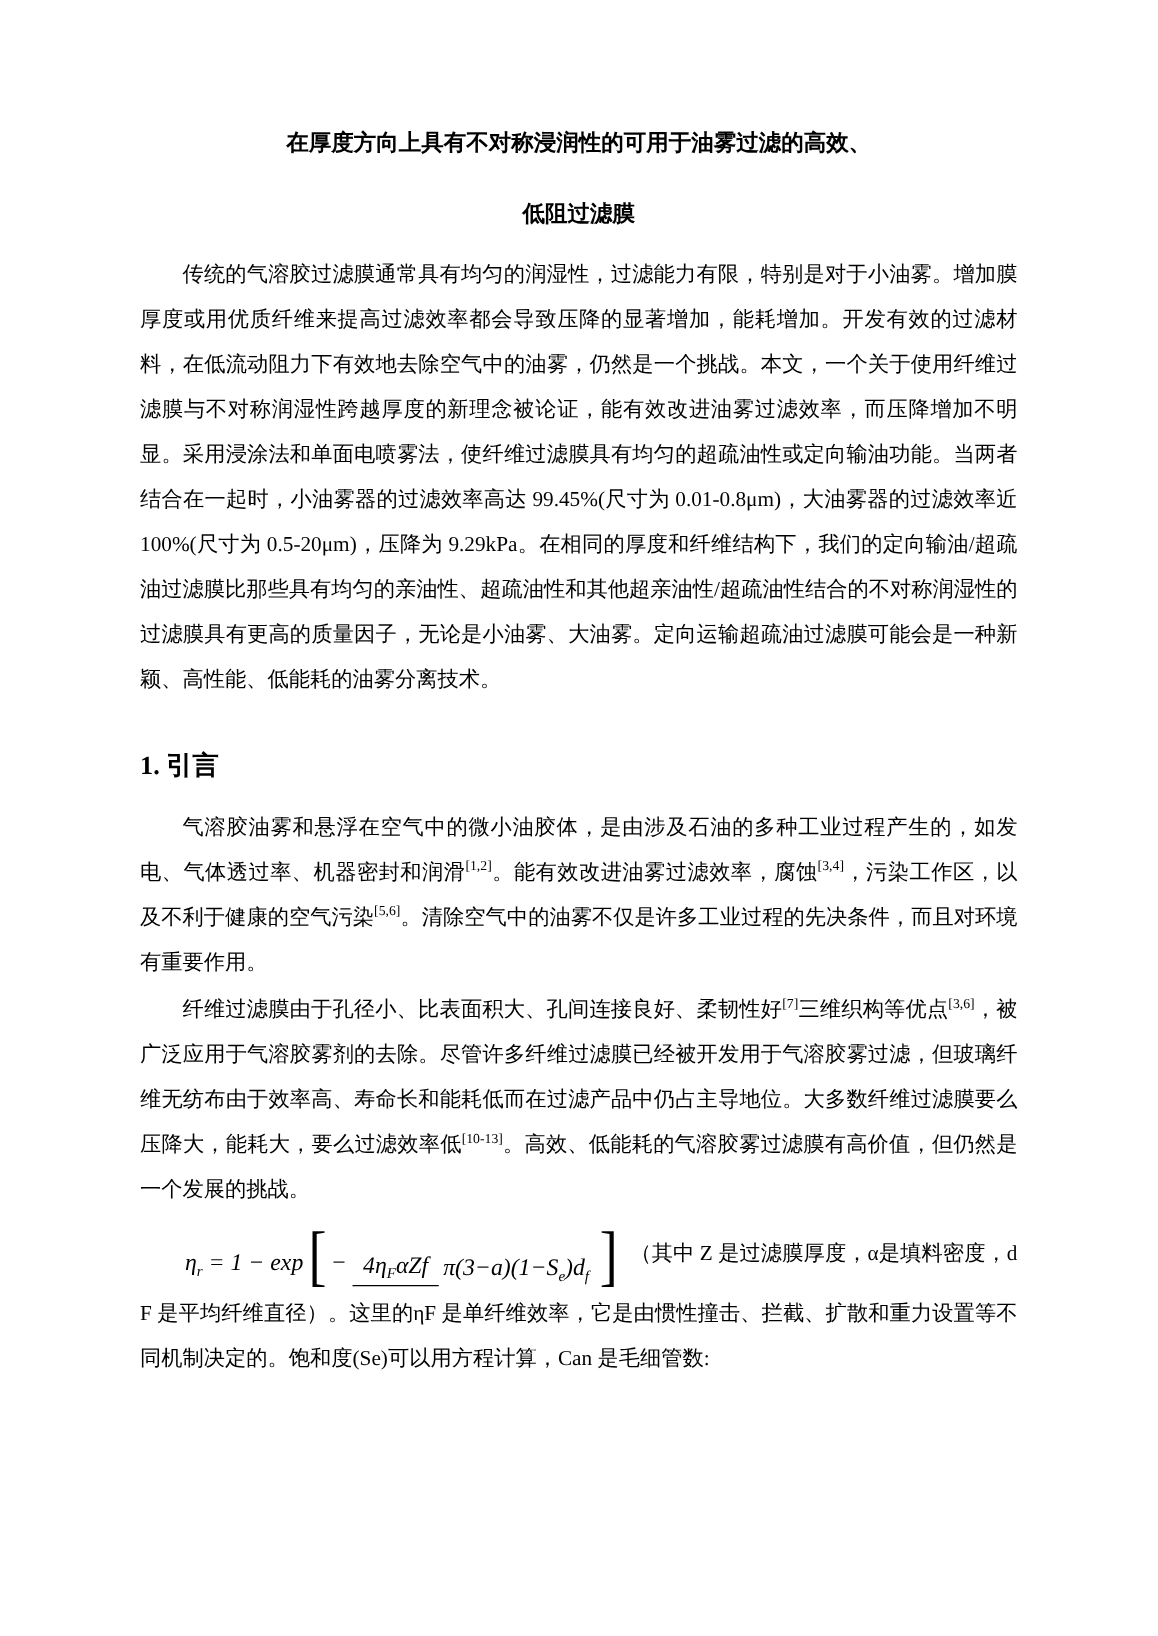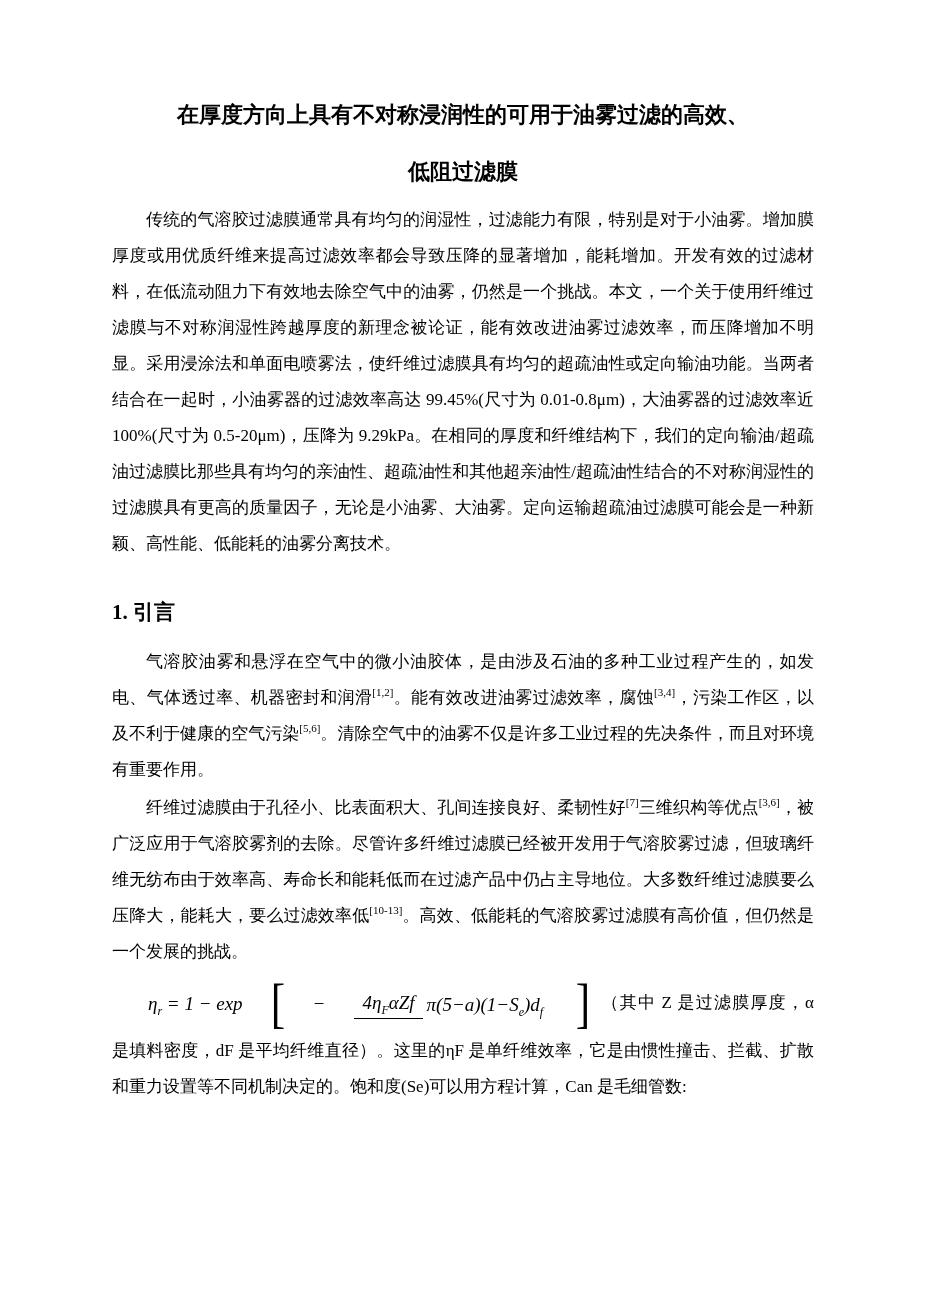--- a/index.html
+++ b/index.html
@@ -13,21 +13,21 @@
     width: 926px;
     height: 1309px;
     box-sizing: border-box;
     padding: 86px 112px 40px 112px;
     background: #ffffff;
     overflow: hidden;
   }
   .doc-title {
     text-align: center;
     font-weight: bold;
-    font-size: 22px;
+    font-size: 18px;
     line-height: 57px;
     margin: 0;
   }
   .para {
     font-size: 17px;
     line-height: 36px;
     text-align: justify;
     text-indent: 2em;
     margin: 2px 0 0 0;
     word-break: break-all;
@@ -47,28 +47,27 @@
   .formula-para {
     font-size: 17px;
     line-height: 36px;
     text-align: justify;
     text-indent: 2em;
     margin: 6px 0 0 0;
     word-break: break-all;
   }
   .formula {
     display: inline-flex;
-    align-items: center;
+    align-items: flex-end;
     font-style: italic;
     font-size: 19px;
     vertical-align: middle;
     margin: 4px 8px 4px 0;
     white-space: nowrap;
     text-indent: 0;
-    gap: 24px;
   }
   .formula sub {
     font-size: 12px;
     font-style: italic;
     line-height: 0;
   }
   .frac {
     display: inline-flex;
     flex-direction: row;
     align-items: center;
@@ -114,20 +113,20 @@
         <span>η</span><sub>r</sub>
         <span>= 1 − exp</span>
       </span>
       <span class="bracket">[</span>
       <span class="eqtext">−</span>
       <span class="frac">
         <span class="num">
           <span>4η</span><sub>F</sub><span>αZf</span>
         </span>
         <span class="den">
-          <span>π(5−a)(1−S</span><sub>e</sub><span>)d</span><sub>f</sub>
+          <span>π(3−a)(1−S</span><sub>e</sub><span>)d</span><sub>f</sub>
         </span>
       </span>
       <span class="bracket">]</span>
     </span><span><span>（其中 Z 是过滤膜厚度，α是填料密度，dF 是平均纤维直径）。这里的ηF 是单纤维效率，它是由惯性撞击、拦截、扩散和重力设置等不同机制决定的。饱和度(Se)可以用方程计算，Can 是毛细管数:</span></span>
   </p>
 
 </div>
 
 </body></html>

